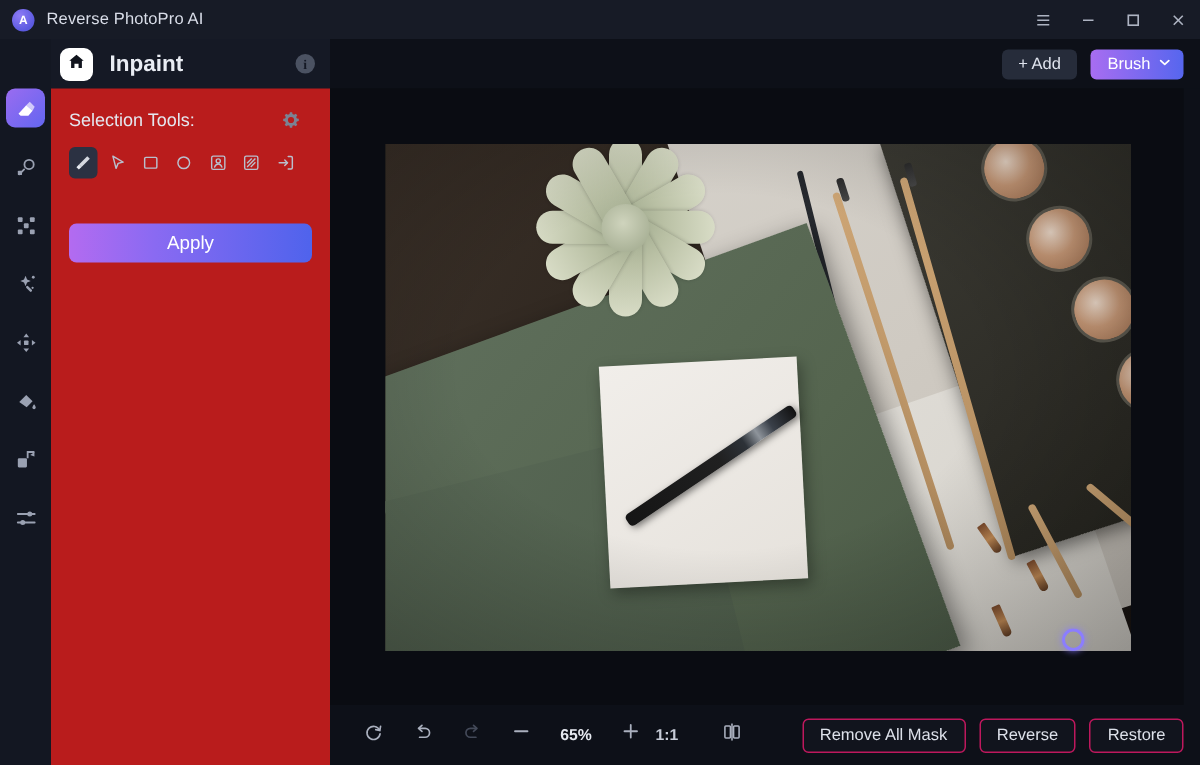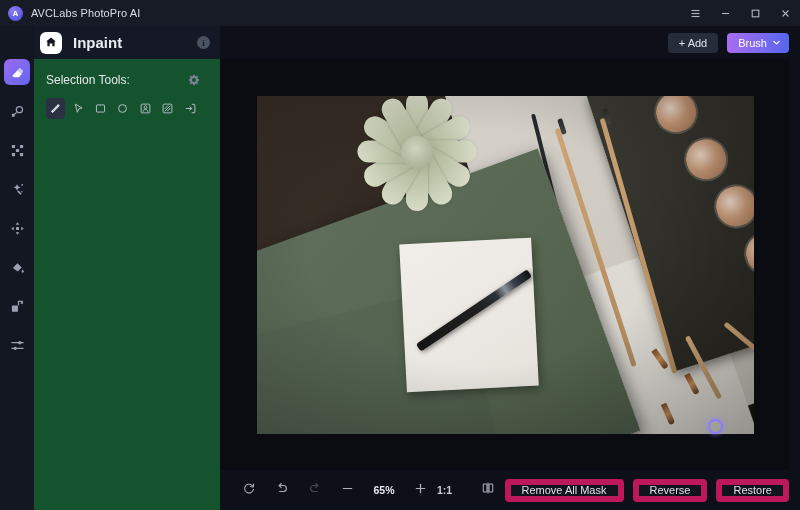--- a/index.html
+++ b/index.html
@@ -75,21 +75,21 @@
   .rail-item.active {
     background: linear-gradient(135deg, #9a6cf0, #6366f1);
     color: #ffffff;
   }
   .rail-item svg { display: block; }
 
   
   .panel {
     width: 186px;
     flex: 0 0 186px;
-    background: #14532d;
+    background: #b91c1c;
     display: flex;
     flex-direction: column;
   }
   .panel-header {
     height: 33px;
     display: flex;
     align-items: center;
     padding: 0 10px 0 6px;
     background: #151925;
   }
@@ -418,38 +418,38 @@
     font-weight: bold;
     width: 34px;
     text-align: left;
   }
   .bb-spacer { flex: 1; }
   .bb-right { display: flex; gap: 9px; }
   .ghost-btn {
     height: 23px;
     padding: 0 11px;
     background: #11141d;
-    border: 6px solid #be185d;
+    border: 1px solid #be185d;
     border-radius: 4px;
     color: #dde1ea;
     font-size: 11px;
     display: flex; align-items: center; justify-content: center;
     font-family: "Liberation Sans", sans-serif;
   }
 </style>
 </head>
 <body>
 
 <div class="app">
 
   <div class="titlebar">
     <div class="titlebar-logo">
       <span>A</span>
     </div>
-    <div class="titlebar-title">AVCLabs PhotoPro AI</div>
+    <div class="titlebar-title">Reverse PhotoPro AI</div>
     <div class="titlebar-spacer"></div>
     <div class="win-btns">
       <div class="win-btn">
         <svg width="11" height="11" viewBox="0 0 11 11">
             <g stroke="currentColor" stroke-width="1.1">
               <line x1="1.5" y1="2.5" x2="9.5" y2="2.5"></line>
               <line x1="1.5" y1="5.5" x2="9.5" y2="5.5"></line>
               <line x1="1.5" y1="8.5" x2="9.5" y2="8.5"></line>
             </g>
           </svg>
@@ -654,20 +654,21 @@
                 <line x1="2.6" y1="8" x2="9.4" y2="8"></line>
                 <path d="M7.2 5.8 L9.4 8 L7.2 10.2"></path>
               </svg>
             </span>
           </div>
 
         </div>
 
       </div>
 
+      <button class="apply-btn">Apply</button>
 
     </div>
 
     <div class="main">
 
       <div class="main-top">
         <button class="btn-add">+ Add</button>
         <button class="btn-export">
           <span>Brush</span>
           <span>

